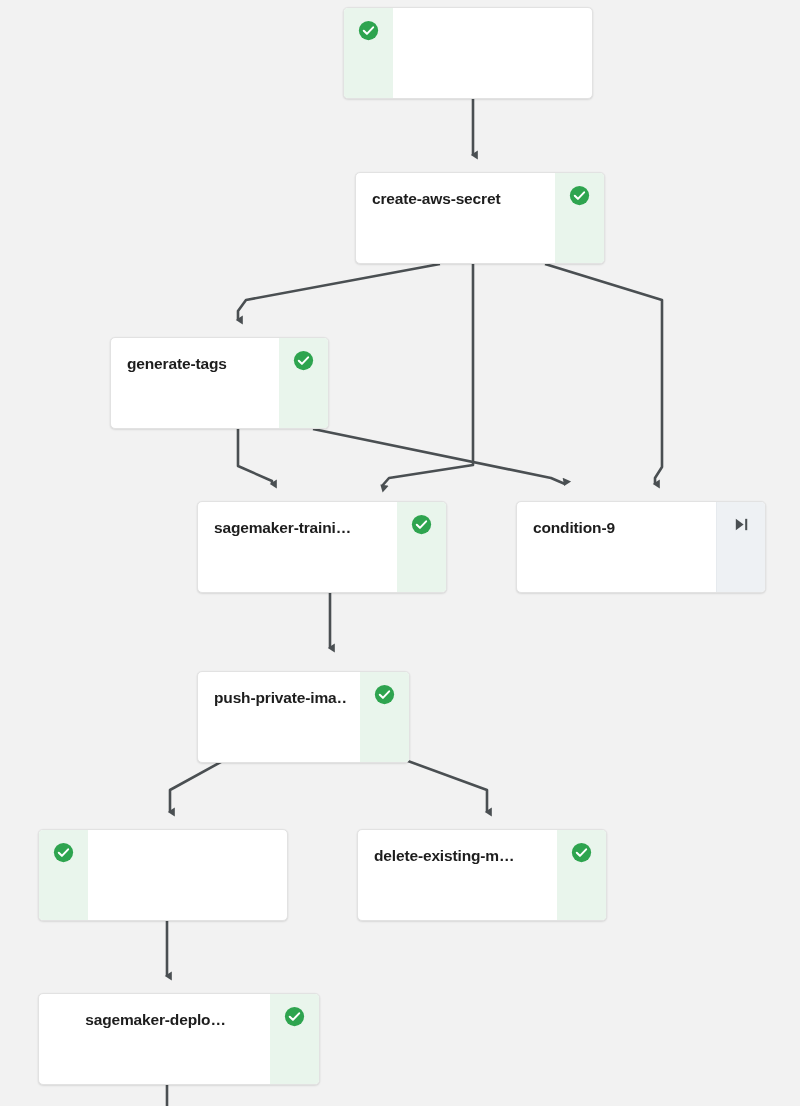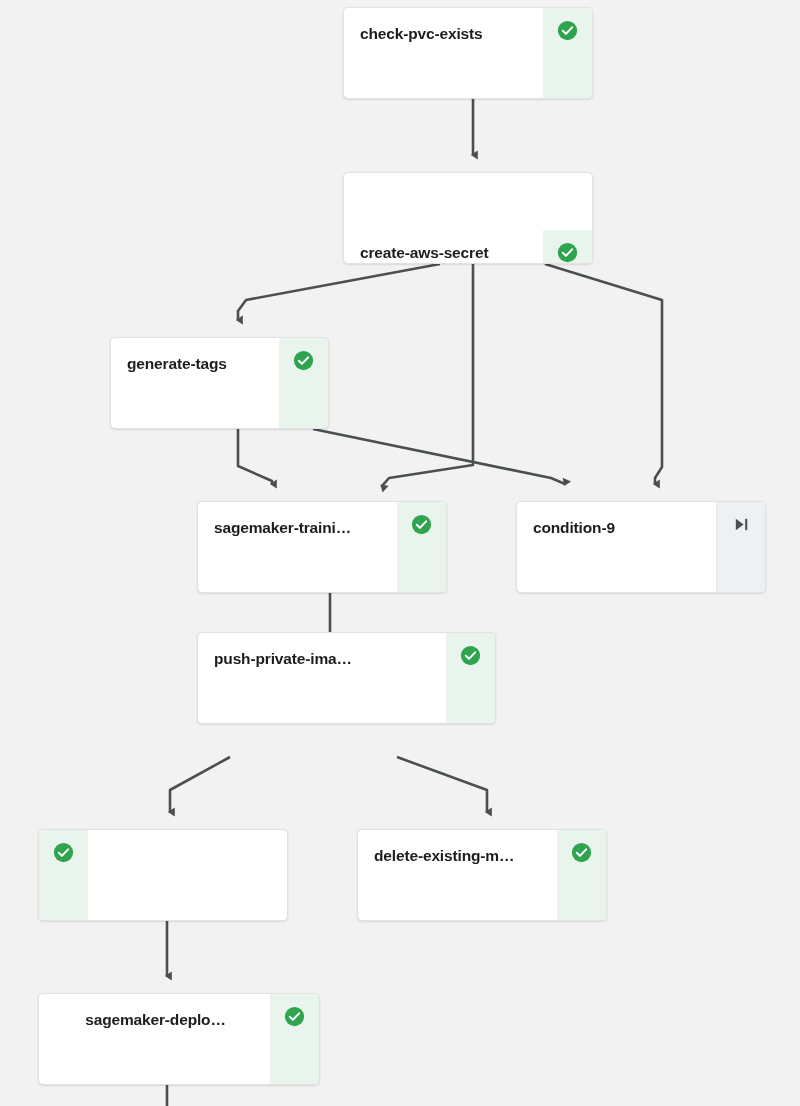--- a/index.html
+++ b/index.html
@@ -116,33 +116,30 @@
       <path d="M 397,757 L 487,790 L 487,812" marker-end="url(#arrow)"></path>
 
       <path d="M 167,921 L 167,976" marker-end="url(#arrow)"></path>
 
       <path d="M 167,1085 L 167,1106"></path>
     </g>
   </svg>
 
   <div id="nodes">
       <div class="node" style="left: 343px; top: 7px; width: 250px; height: 92px;">
-        <div class="node-body">
-          <div class="node-label">check-pvc-exists</div>
-        </div>
-        <div class="node-status status-succeeded" style="background: rgb(233, 245, 236);">
-          <span>
-            <svg class="icon-check" viewBox="0 0 24 24" xmlns="http://www.w3.org/2000/svg">
-              <circle cx="12" cy="12" r="11" fill="#2ea44f"></circle>
-              <path d="M6.6 12.3 L10.2 15.8 L17.3 8.4" fill="none" stroke="#ffffff" stroke-width="2.3" stroke-linecap="round" stroke-linejoin="round"></path>
-            </svg>
-          </span>
-        </div>
-      </div>
-      <div class="node" style="left: 343px; top: 172px; width: 250px; height: 92px; align-items: flex-end;">
+        <div class="node-status status-succeeded" style="background: rgb(233, 245, 236);">
+          <span>
+            <svg class="icon-check" viewBox="0 0 24 24" xmlns="http://www.w3.org/2000/svg">
+              <circle cx="12" cy="12" r="11" fill="#2ea44f"></circle>
+              <path d="M6.6 12.3 L10.2 15.8 L17.3 8.4" fill="none" stroke="#ffffff" stroke-width="2.3" stroke-linecap="round" stroke-linejoin="round"></path>
+            </svg>
+          </span>
+        </div>
+      </div>
+      <div class="node" style="left: 355px; top: 172px; width: 250px; height: 92px;">
         <div class="node-body">
           <div class="node-label">create-aws-secret</div>
         </div>
         <div class="node-status status-succeeded" style="background: rgb(233, 245, 236);">
           <span>
             <svg class="icon-check" viewBox="0 0 24 24" xmlns="http://www.w3.org/2000/svg">
               <circle cx="12" cy="12" r="11" fill="#2ea44f"></circle>
               <path d="M6.6 12.3 L10.2 15.8 L17.3 8.4" fill="none" stroke="#ffffff" stroke-width="2.3" stroke-linecap="round" stroke-linejoin="round"></path>
             </svg>
           </span>
@@ -180,21 +177,21 @@
         </div>
         <div class="node-status status-skipped" style="background: rgb(238, 241, 244);">
           <span>
             <svg class="icon-skip" viewBox="0 0 24 24" xmlns="http://www.w3.org/2000/svg">
               <path d="M4 4 L15 12 L4 20 Z" fill="#4a4f52"></path>
               <rect x="17.2" y="4" width="2.9" height="16" fill="#4a4f52"></rect>
             </svg>
           </span>
         </div>
       </div>
-      <div class="node" style="left: 197px; top: 632px; width: 299px; height: 92px;">
+      <div class="node" style="left: 197px; top: 671px; width: 213px; height: 92px;">
         <div class="node-body">
           <div class="node-label">push-private-ima…</div>
         </div>
         <div class="node-status status-succeeded" style="background: rgb(233, 245, 236);">
           <span>
             <svg class="icon-check" viewBox="0 0 24 24" xmlns="http://www.w3.org/2000/svg">
               <circle cx="12" cy="12" r="11" fill="#2ea44f"></circle>
               <path d="M6.6 12.3 L10.2 15.8 L17.3 8.4" fill="none" stroke="#ffffff" stroke-width="2.3" stroke-linecap="round" stroke-linejoin="round"></path>
             </svg>
           </span>

